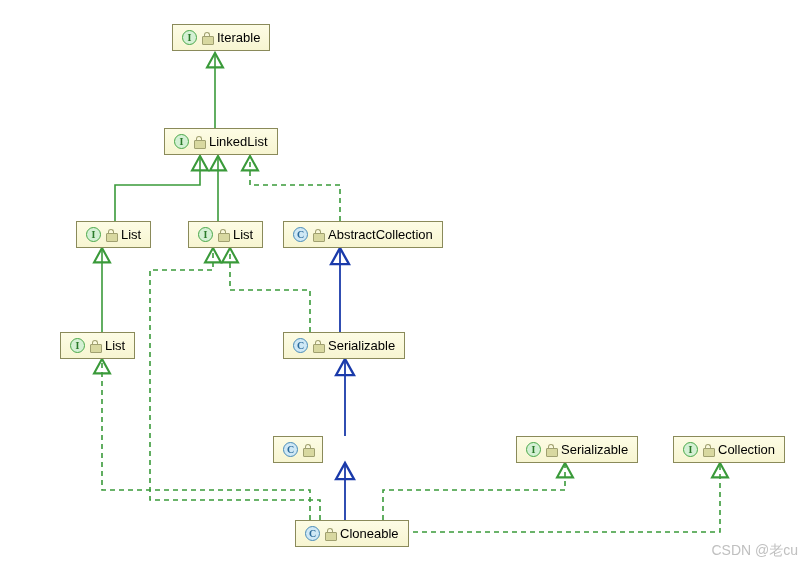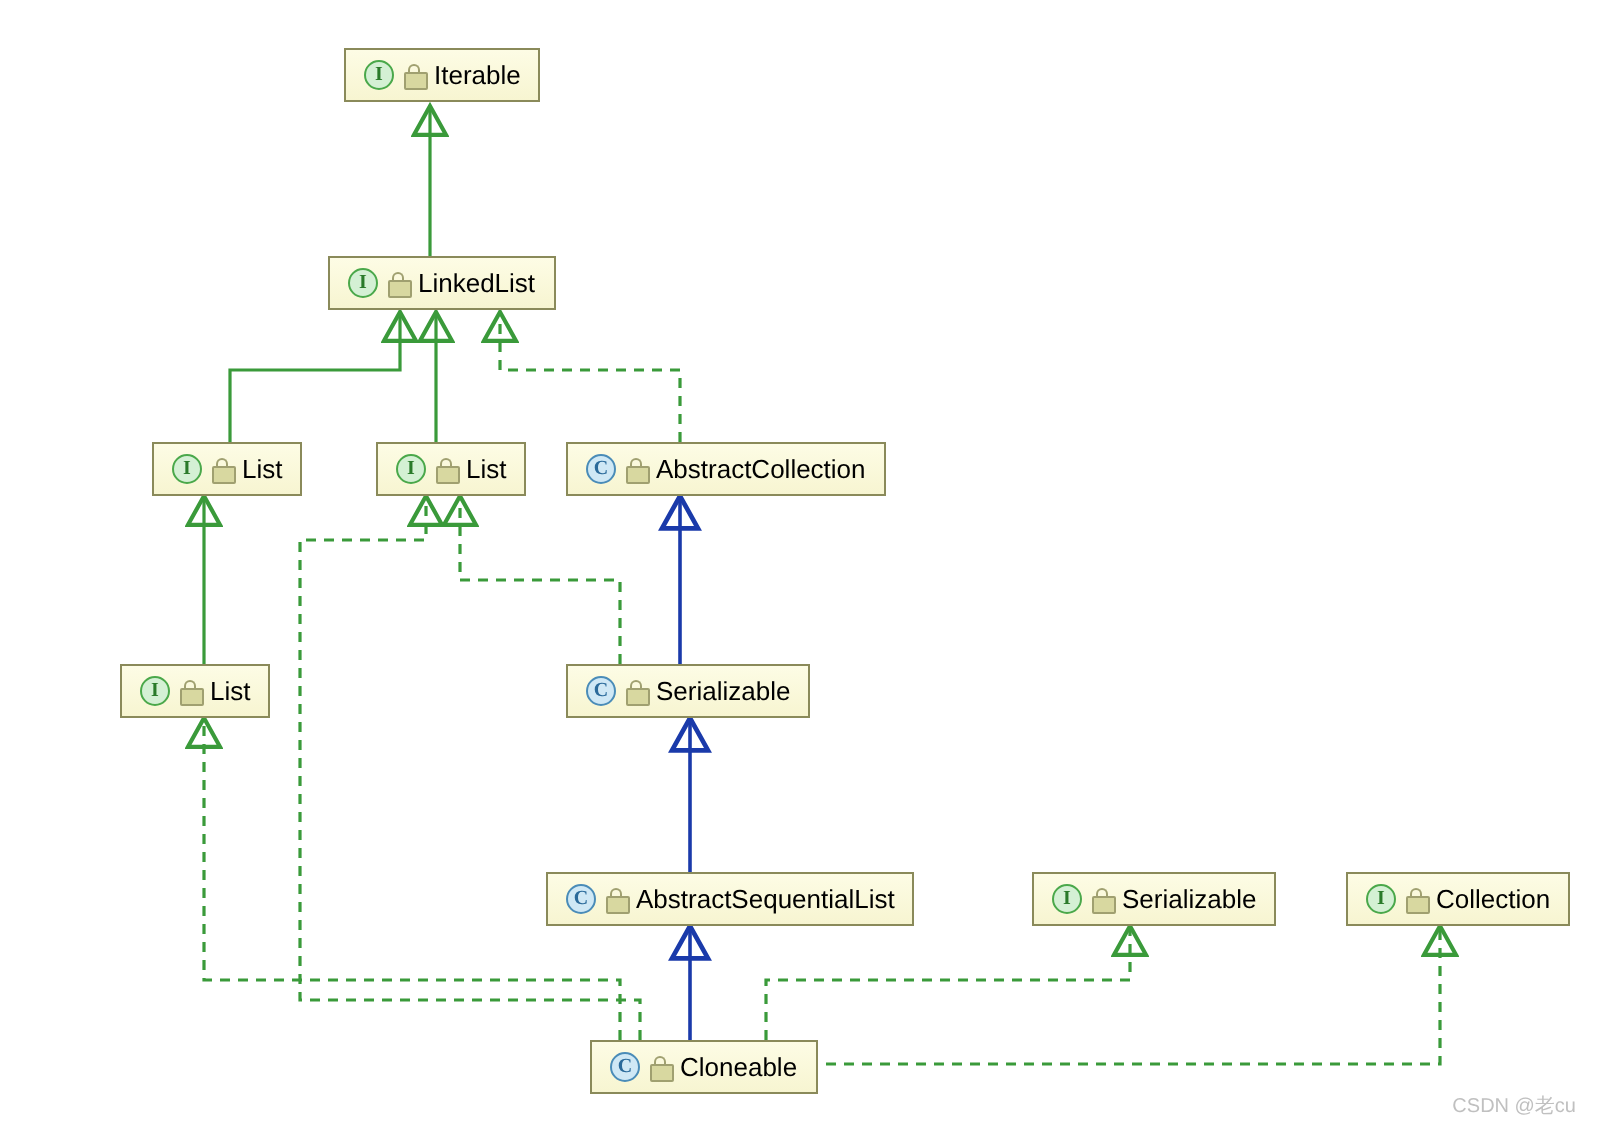--- a/index.html
+++ b/index.html
@@ -68,22 +68,22 @@
     position: absolute;
     top: 0;
     left: 0;
     width: 804px;
     height: 568px;
     z-index: 1;
   }
   .watermark {
     position: absolute;
     bottom: 8px;
-    right: 16px;
-    font-size: 10px;
+    right: 6px;
+    font-size: 14px;
     color: #c0c0c0;
     z-index: 3;
   }
 </style>
 </head>
 <body>
 
 <svg class="edges">
   <defs>
     <marker id="arrow-green" markerWidth="12" markerHeight="12" refX="10" refY="6" orient="auto">
@@ -159,21 +159,20 @@
 
 <div class="node" style="left:283px;top:332px">
   <span class="icon class">C</span>
   <span class="lock-icon"></span>
   <span>Serializable</span>
 </div>
 
 <div class="node" style="left:273px;top:436px">
   <span class="icon class">C</span>
   <span class="lock-icon"></span>
-  <span>AbstractSequentialList</span>
 </div>
 
 <div class="node" style="left:516px;top:436px">
   <span class="icon interface">I</span>
   <span class="lock-icon"></span>
   <span>Serializable</span>
 </div>
 
 <div class="node" style="left:673px;top:436px">
   <span class="icon interface">I</span>

